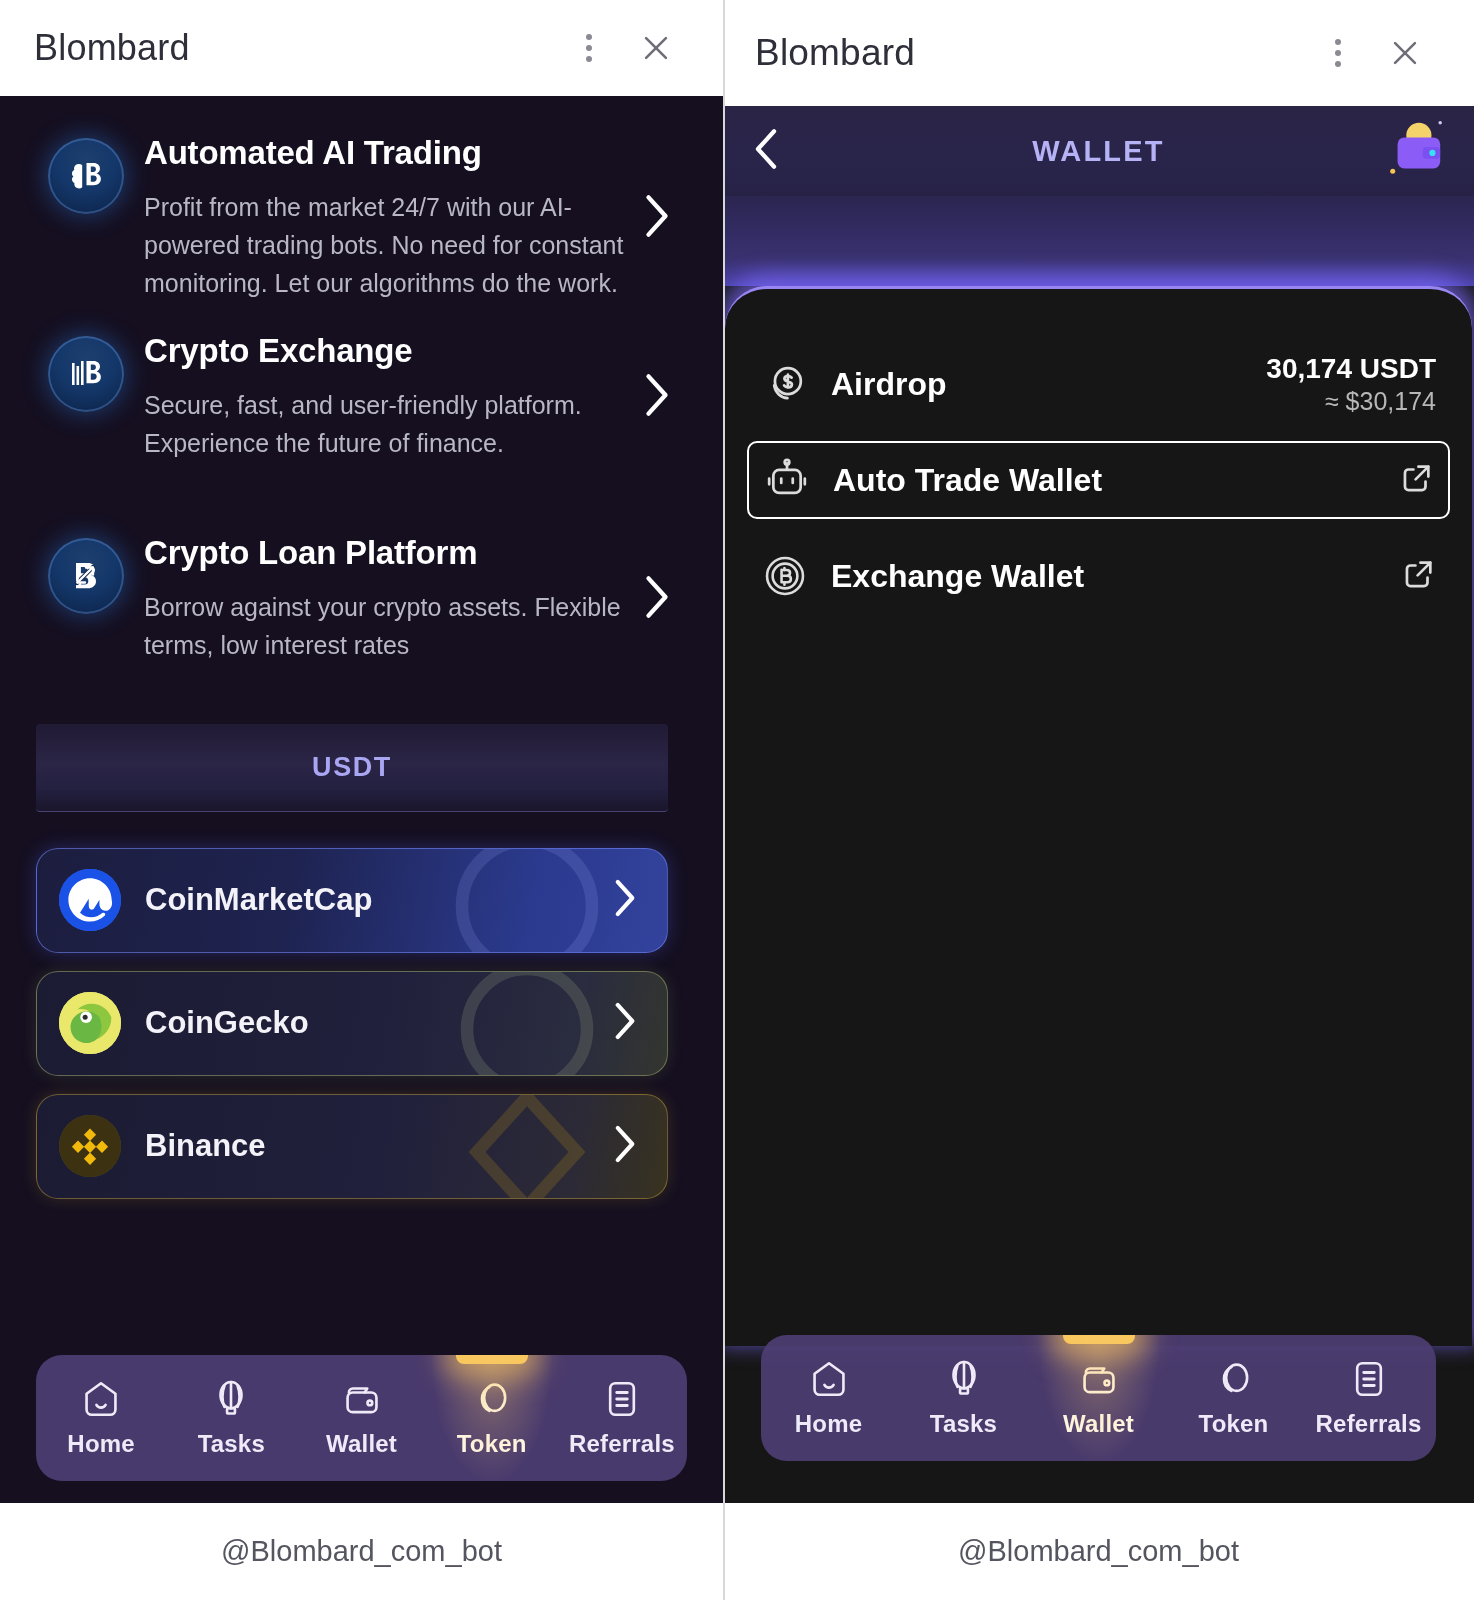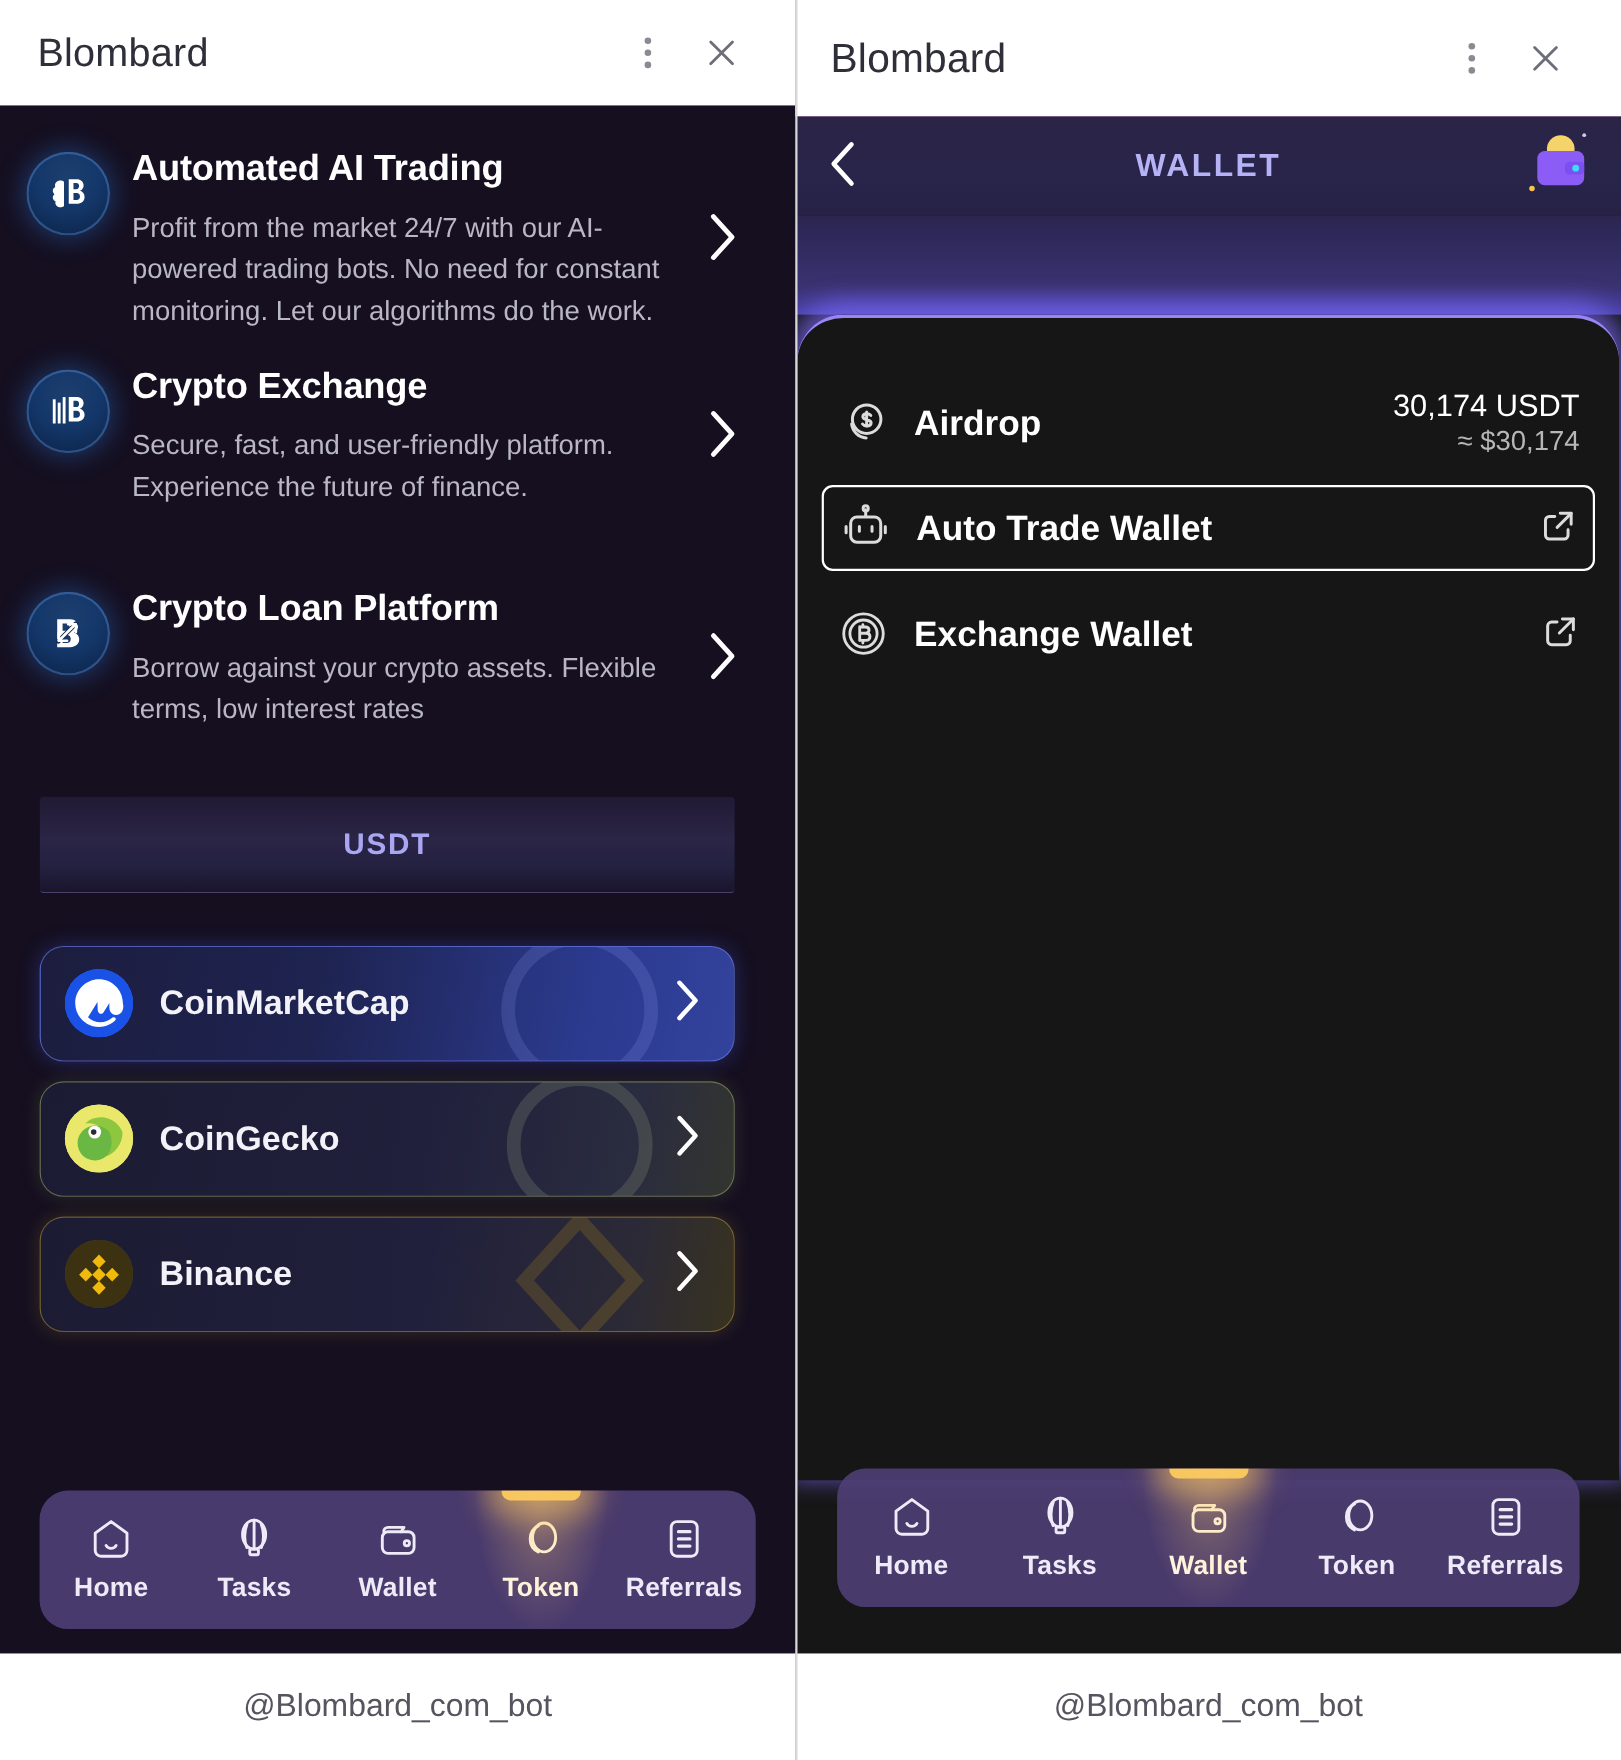--- a/index.html
+++ b/index.html
@@ -30,21 +30,21 @@
   .panel-left .tb-actions { margin-right: 28px; }
   .panel-right .tb-actions { margin-right: 30px; }
 
   
   .app { position:relative; overflow:hidden; }
   .panel-left  .app { height: 1407px; background:#150f20; }
   .panel-right .app { height: 1397px; background:#161616; }
 
   
   .feat-list { padding: 30px 0 0 0; }
-  .feature { position:relative; display:flex; padding: 8px 60px 8px 24px; margin-bottom: 10px; }
+  .feature { position:relative; display:flex; padding: 8px 60px 8px 48px; margin-bottom: 10px; }
   .feat-badge {
     flex: 0 0 auto; width:76px; height:76px; border-radius:50%;
     background: radial-gradient(circle at 50% 30%, #1d3f6e 0%, #14376a 45%, #0f2b55 75%, #0b1f40 100%);
     box-shadow: 0 0 22px 4px rgba(40,110,200,.40), inset 0 0 0 2px rgba(120,175,255,.30);
     display:flex; align-items:center; justify-content:center; margin-top: 4px;
   }
   .feat-badge svg { width: 48px; height:48px; }
   .feat-body { padding-left: 20px; max-width: 500px; }
   .feat-title { font-size: 33px; font-weight:700; color:#ffffff; letter-spacing:-0.2px; line-height:1.15; }
   .feat-desc { margin-top: 16px; font-size: 25px; line-height: 1.52; color:#b9b7c4; font-weight:400; }
@@ -54,21 +54,21 @@
   
   .links-banner {
     margin: 52px 55px 0 36px; height: 88px; border-radius: 4px;
     background: linear-gradient(180deg, #211a34 0%, #2b2546 45%, #232040 75%, #1a152b 100%);
     border-bottom: 1px solid rgba(150,140,220,.35);
     display:flex; align-items:center; justify-content:center;
   }
   .links-banner span { font-size:27px; font-weight:700; letter-spacing:1.6px; color:#a9a6f2; }
 
   
-  .link-cards { margin: 48px 55px 0 36px; display:flex; flex-direction:column; gap: 18px; }
+  .link-cards { margin: 36px 55px 0 36px; display:flex; flex-direction:column; gap: 18px; }
   .link-card {
     position:relative; height: 105px; border-radius: 22px; display:flex; align-items:center;
     padding-left: 22px; overflow:hidden;
   }
   .lc-cmc {
     background: linear-gradient(100deg, #1c1d3e 0%, #1e2350 40%, #2b3a8e 78%, #33429c 100%);
     border:1px solid rgba(120,140,255,.55);
     box-shadow: 0 0 18px rgba(70,90,220,.35);
   }
   .lc-cg {
@@ -110,21 +110,21 @@
     box-shadow: 0 -6px 20px 6px rgba(124,106,255,.65);
     border-top: 3px solid rgba(160,140,255,.95);
     padding: 52px 0 0 0;
   }
   .wrow { position:relative; display:flex; align-items:center; height: 86px; margin: 0 22px; padding: 0 14px; border-radius: 10px; }
   .wrow.sel { border: 2px solid #ffffff; height: 78px; }
   .wrow-ico { flex:0 0 auto; width:48px; height:48px; display:flex; align-items:center; justify-content:center; }
   .wrow-ico svg { width:46px; height:46px; }
   .wrow-label { margin-left: 22px; font-size: 32px; font-weight:700; color:#ffffff; }
   .wrow-right { margin-left:auto; text-align:right; }
-  .wrow-amt { font-size: 28px; font-weight:400; color:#ffffff; line-height:1.2; }
+  .wrow-amt { font-size: 28px; font-weight:700; color:#ffffff; line-height:1.2; }
   .wrow-usd { font-size: 25px; color:#b7b7b7; margin-top: 2px; }
   .wrow-ext { margin-left:auto; }
   .wrow-ext svg { width:34px; height:34px; }
 
   
   .tabbar { position:absolute; left:0; right:0; display:flex; }
   .panel-left .tabbar  { bottom: 22px; margin: 0 36px; }
   .panel-right .tabbar { bottom: 42px; margin: 0 38px; }
   .tabbar-inner {
     width:100%; height: 126px; border-radius: 26px;

